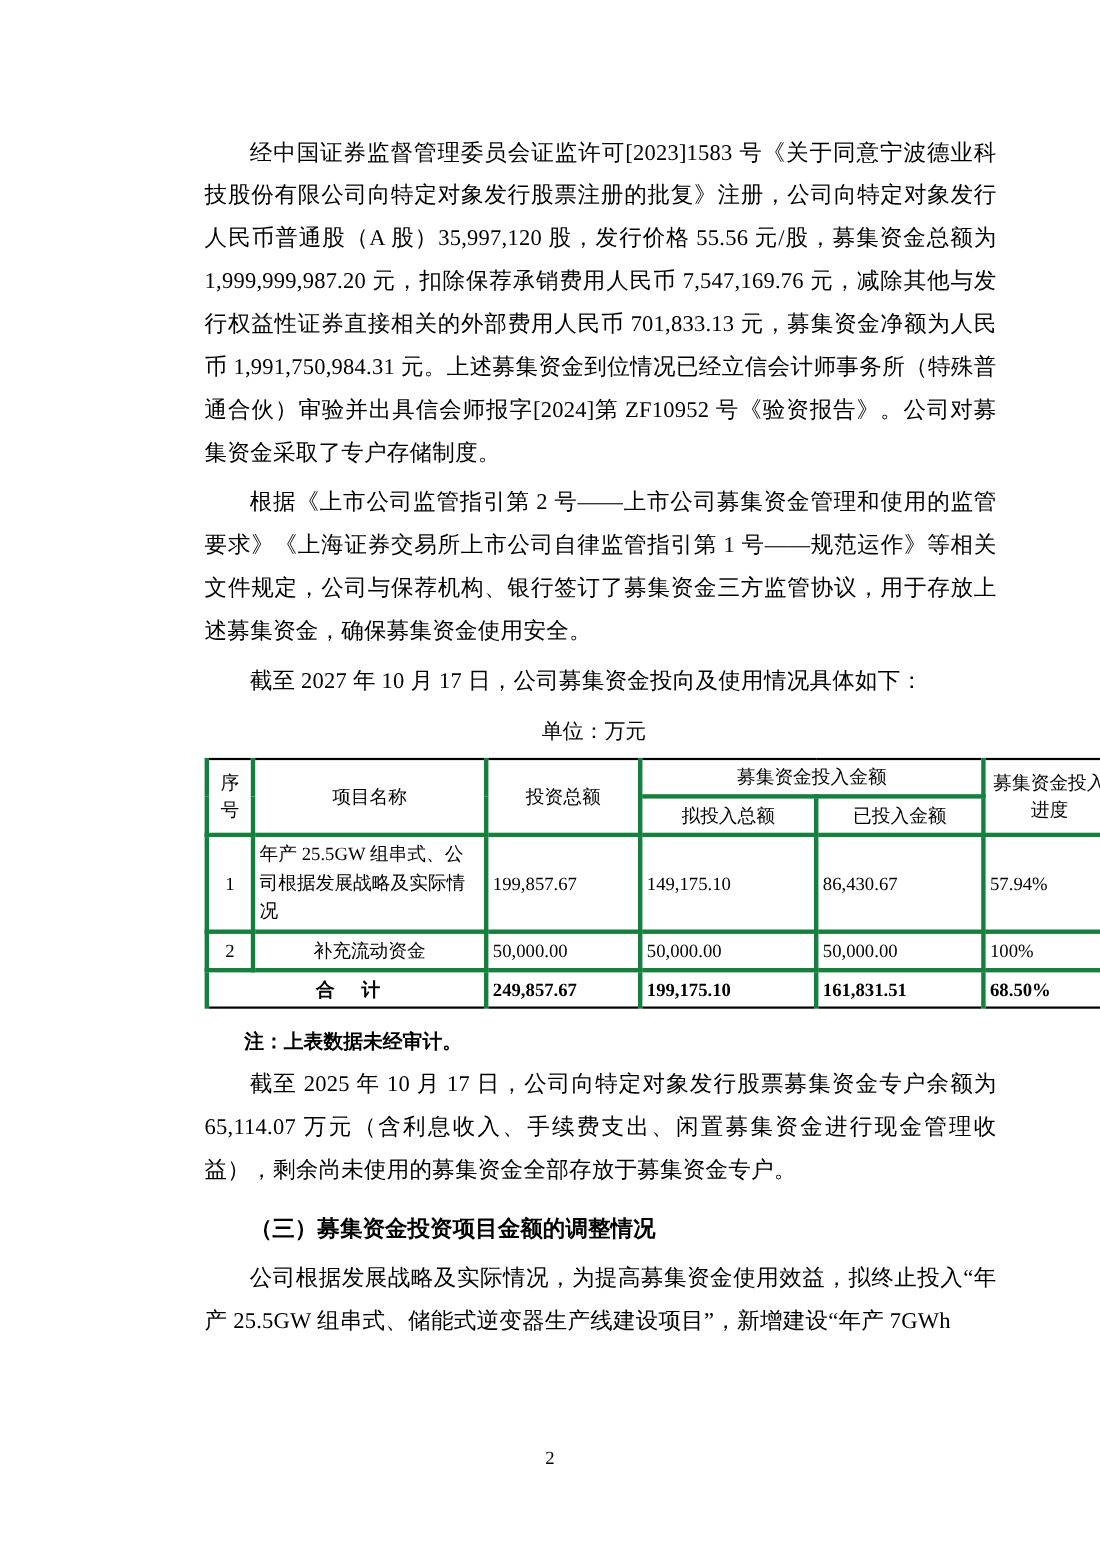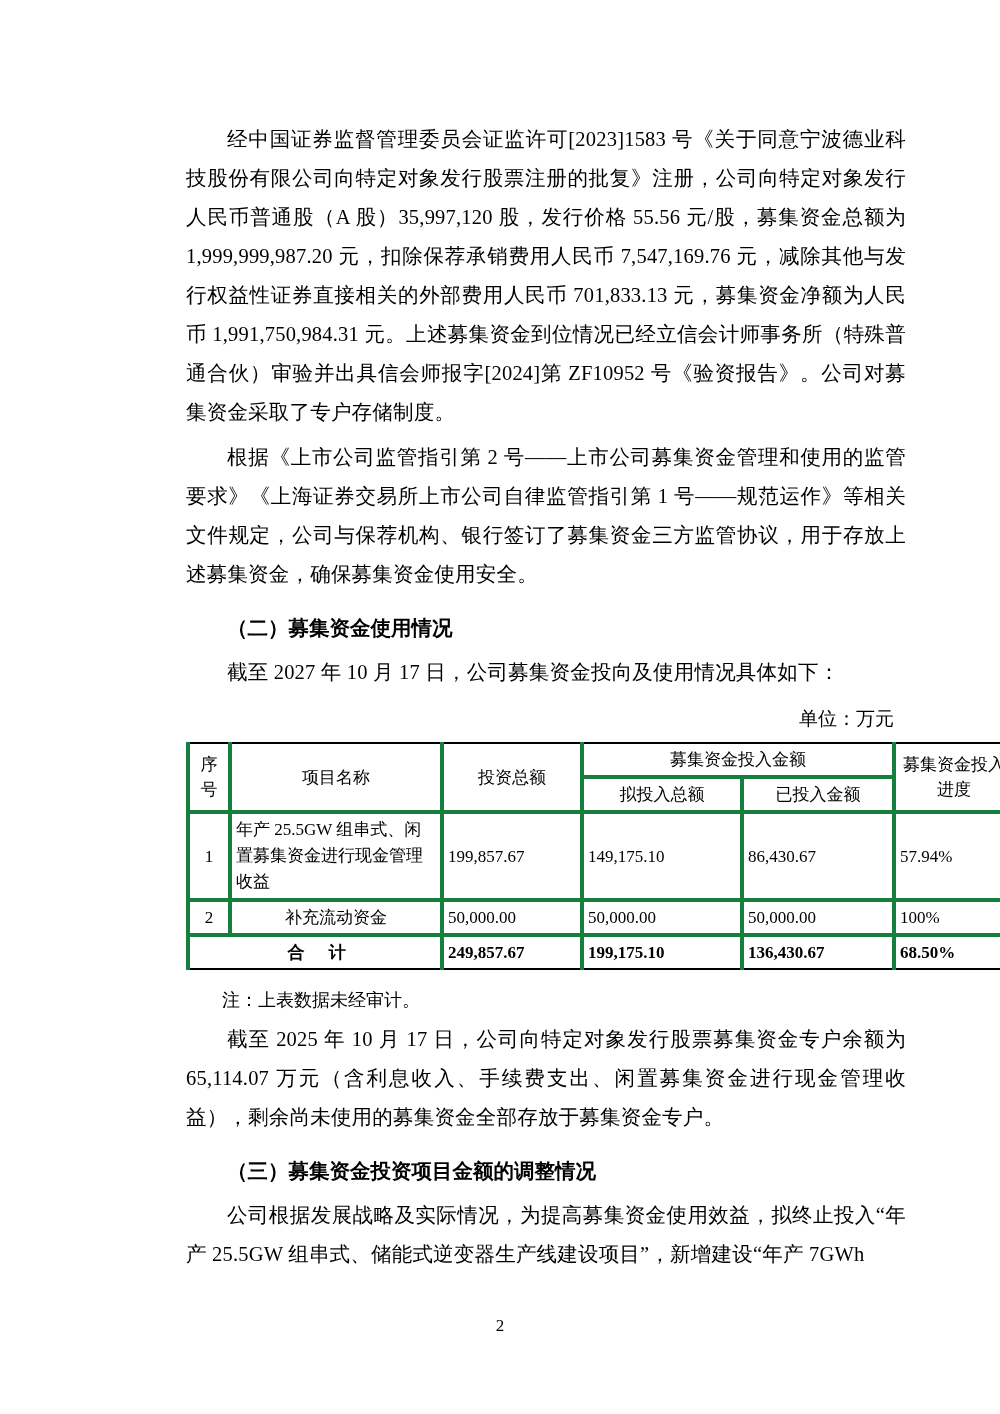--- a/index.html
+++ b/index.html
@@ -37,21 +37,21 @@
   }
   .heading {
     margin: 14px 0 6px 0;
     font-size: 20.5px;
     line-height: 39px;
     font-weight: bold;
     text-indent: 2em;
     font-family: "Liberation Sans", "DejaVu Sans", sans-serif;
   }
   .unit-line {
-    text-align: right;
+    text-align: center;
     font-size: 19px;
     line-height: 34px;
     margin: 10px 0 6px 0;
     padding-right: 12px;
   }
   table.fund-table {
     border-collapse: collapse;
     width: 100%;
     table-layout: fixed;
     font-size: 17px;
@@ -94,20 +94,21 @@
   }
   tr.total-row td.label {
     letter-spacing: 10px;
     padding-left: 17px;
   }
   .note {
     font-size: 18px;
     line-height: 36px;
     margin: 12px 0 2px 0;
     text-indent: 2em;
+    font-weight: bold;
   }
   .page-number {
     position: absolute;
     bottom: 78px;
     left: 0;
     width: 1000px;
     text-align: center;
     font-size: 17px;
   }
   .col-seq { width: 42px; }
@@ -120,21 +121,20 @@
 </style>
 </head>
 <body>
 
 <div class="page">
 
   <p class="para">经中国证券监督管理委员会证监许可[2023]1583 号《关于同意宁波德业科技股份有限公司向特定对象发行股票注册的批复》注册，公司向特定对象发行人民币普通股（A 股）35,997,120 股，发行价格 55.56 元/股，募集资金总额为 1,999,999,987.20 元，扣除保荐承销费用人民币 7,547,169.76 元，减除其他与发行权益性证券直接相关的外部费用人民币 701,833.13 元，募集资金净额为人民币 1,991,750,984.31 元。上述募集资金到位情况已经立信会计师事务所（特殊普通合伙）审验并出具信会师报字[2024]第 ZF10952 号《验资报告》。公司对募集资金采取了专户存储制度。</p>
 
   <p class="para">根据《上市公司监管指引第 2 号——上市公司募集资金管理和使用的监管要求》《上海证券交易所上市公司自律监管指引第 1 号——规范运作》等相关文件规定，公司与保荐机构、银行签订了募集资金三方监管协议，用于存放上述募集资金，确保募集资金使用安全。</p>
 
-  <div class="heading">（二）募集资金使用情况</div>
 
   <p class="para">截至 2027 年 10 月 17 日，公司募集资金投向及使用情况具体如下：</p>
 
   <div class="unit-line">单位：万元</div>
 
   <table class="fund-table">
     <colgroup>
       <col class="col-seq">
       <col class="col-name">
       <col class="col-total">
@@ -153,41 +153,41 @@
         <th rowspan="2">项目原达到预定可使用状态日期</th>
       </tr>
       <tr>
         <th>拟投入总额</th>
         <th>已投入金额</th>
       </tr>
     </thead>
     <tbody>
       <tr>
         <td class="center">1</td>
-        <td class="name-cell">年产 25.5GW 组串式、闲置募集资金进行现金管理收益</td>
+        <td class="name-cell">年产 25.5GW 组串式、公司根据发展战略及实际情况</td>
         <td class="num">199,857.67</td>
         <td class="num">149,175.10</td>
         <td class="num">86,430.67</td>
         <td class="num">57.94%</td>
         <td class="center">2025 年 12 月</td>
       </tr>
       <tr>
         <td class="center">2</td>
         <td class="center">补充流动资金</td>
         <td class="num">50,000.00</td>
         <td class="num">50,000.00</td>
         <td class="num">50,000.00</td>
         <td class="num">100%</td>
         <td class="center">不适用</td>
       </tr>
       <tr class="total-row">
         <td class="label" colspan="2">合 计</td>
         <td class="num">249,857.67</td>
         <td class="num">199,175.10</td>
-        <td class="num">136,430.67</td>
+        <td class="num">161,831.51</td>
         <td class="num">68.50%</td>
         <td class="center">-</td>
       </tr>
     </tbody>
   </table>
 
   <div class="note">注：上表数据未经审计。</div>
 
   <p class="para">截至 2025 年 10 月 17 日，公司向特定对象发行股票募集资金专户余额为 65,114.07 万元（含利息收入、手续费支出、闲置募集资金进行现金管理收益），剩余尚未使用的募集资金全部存放于募集资金专户。</p>
 

